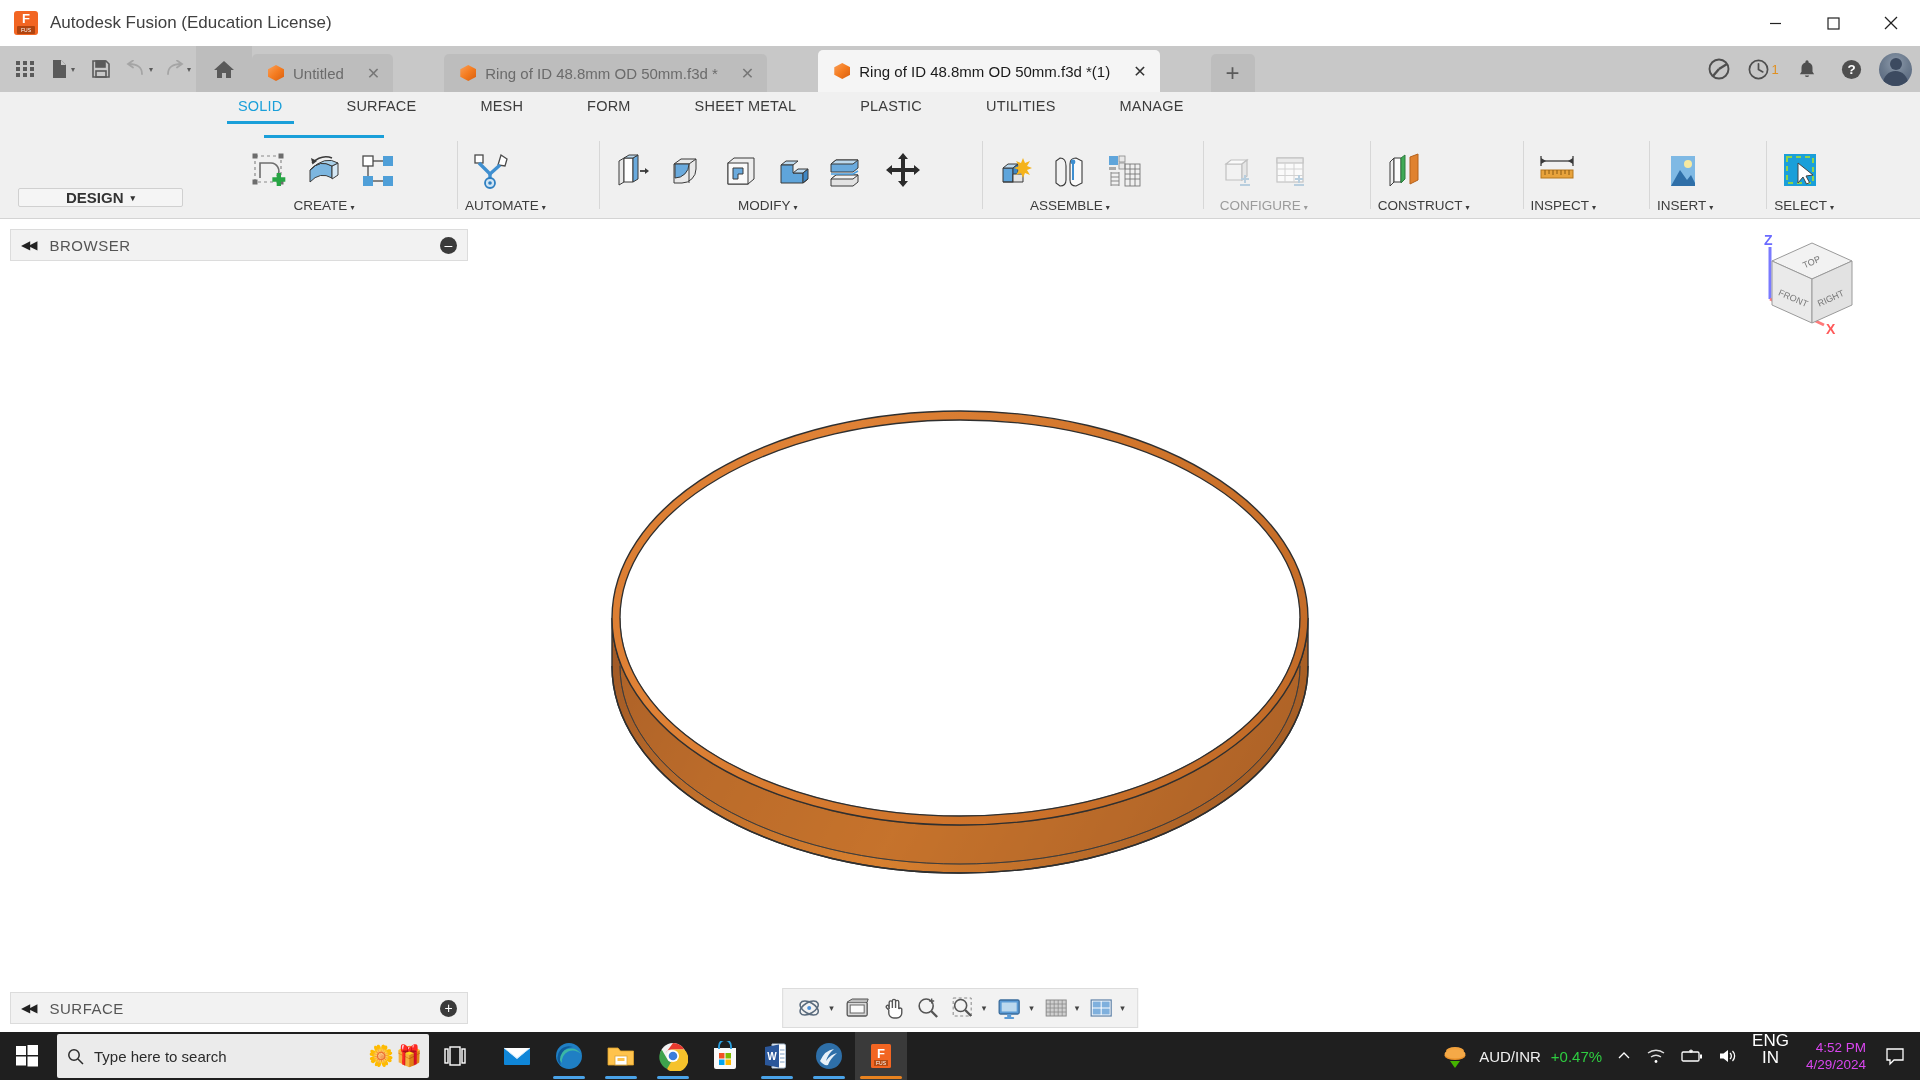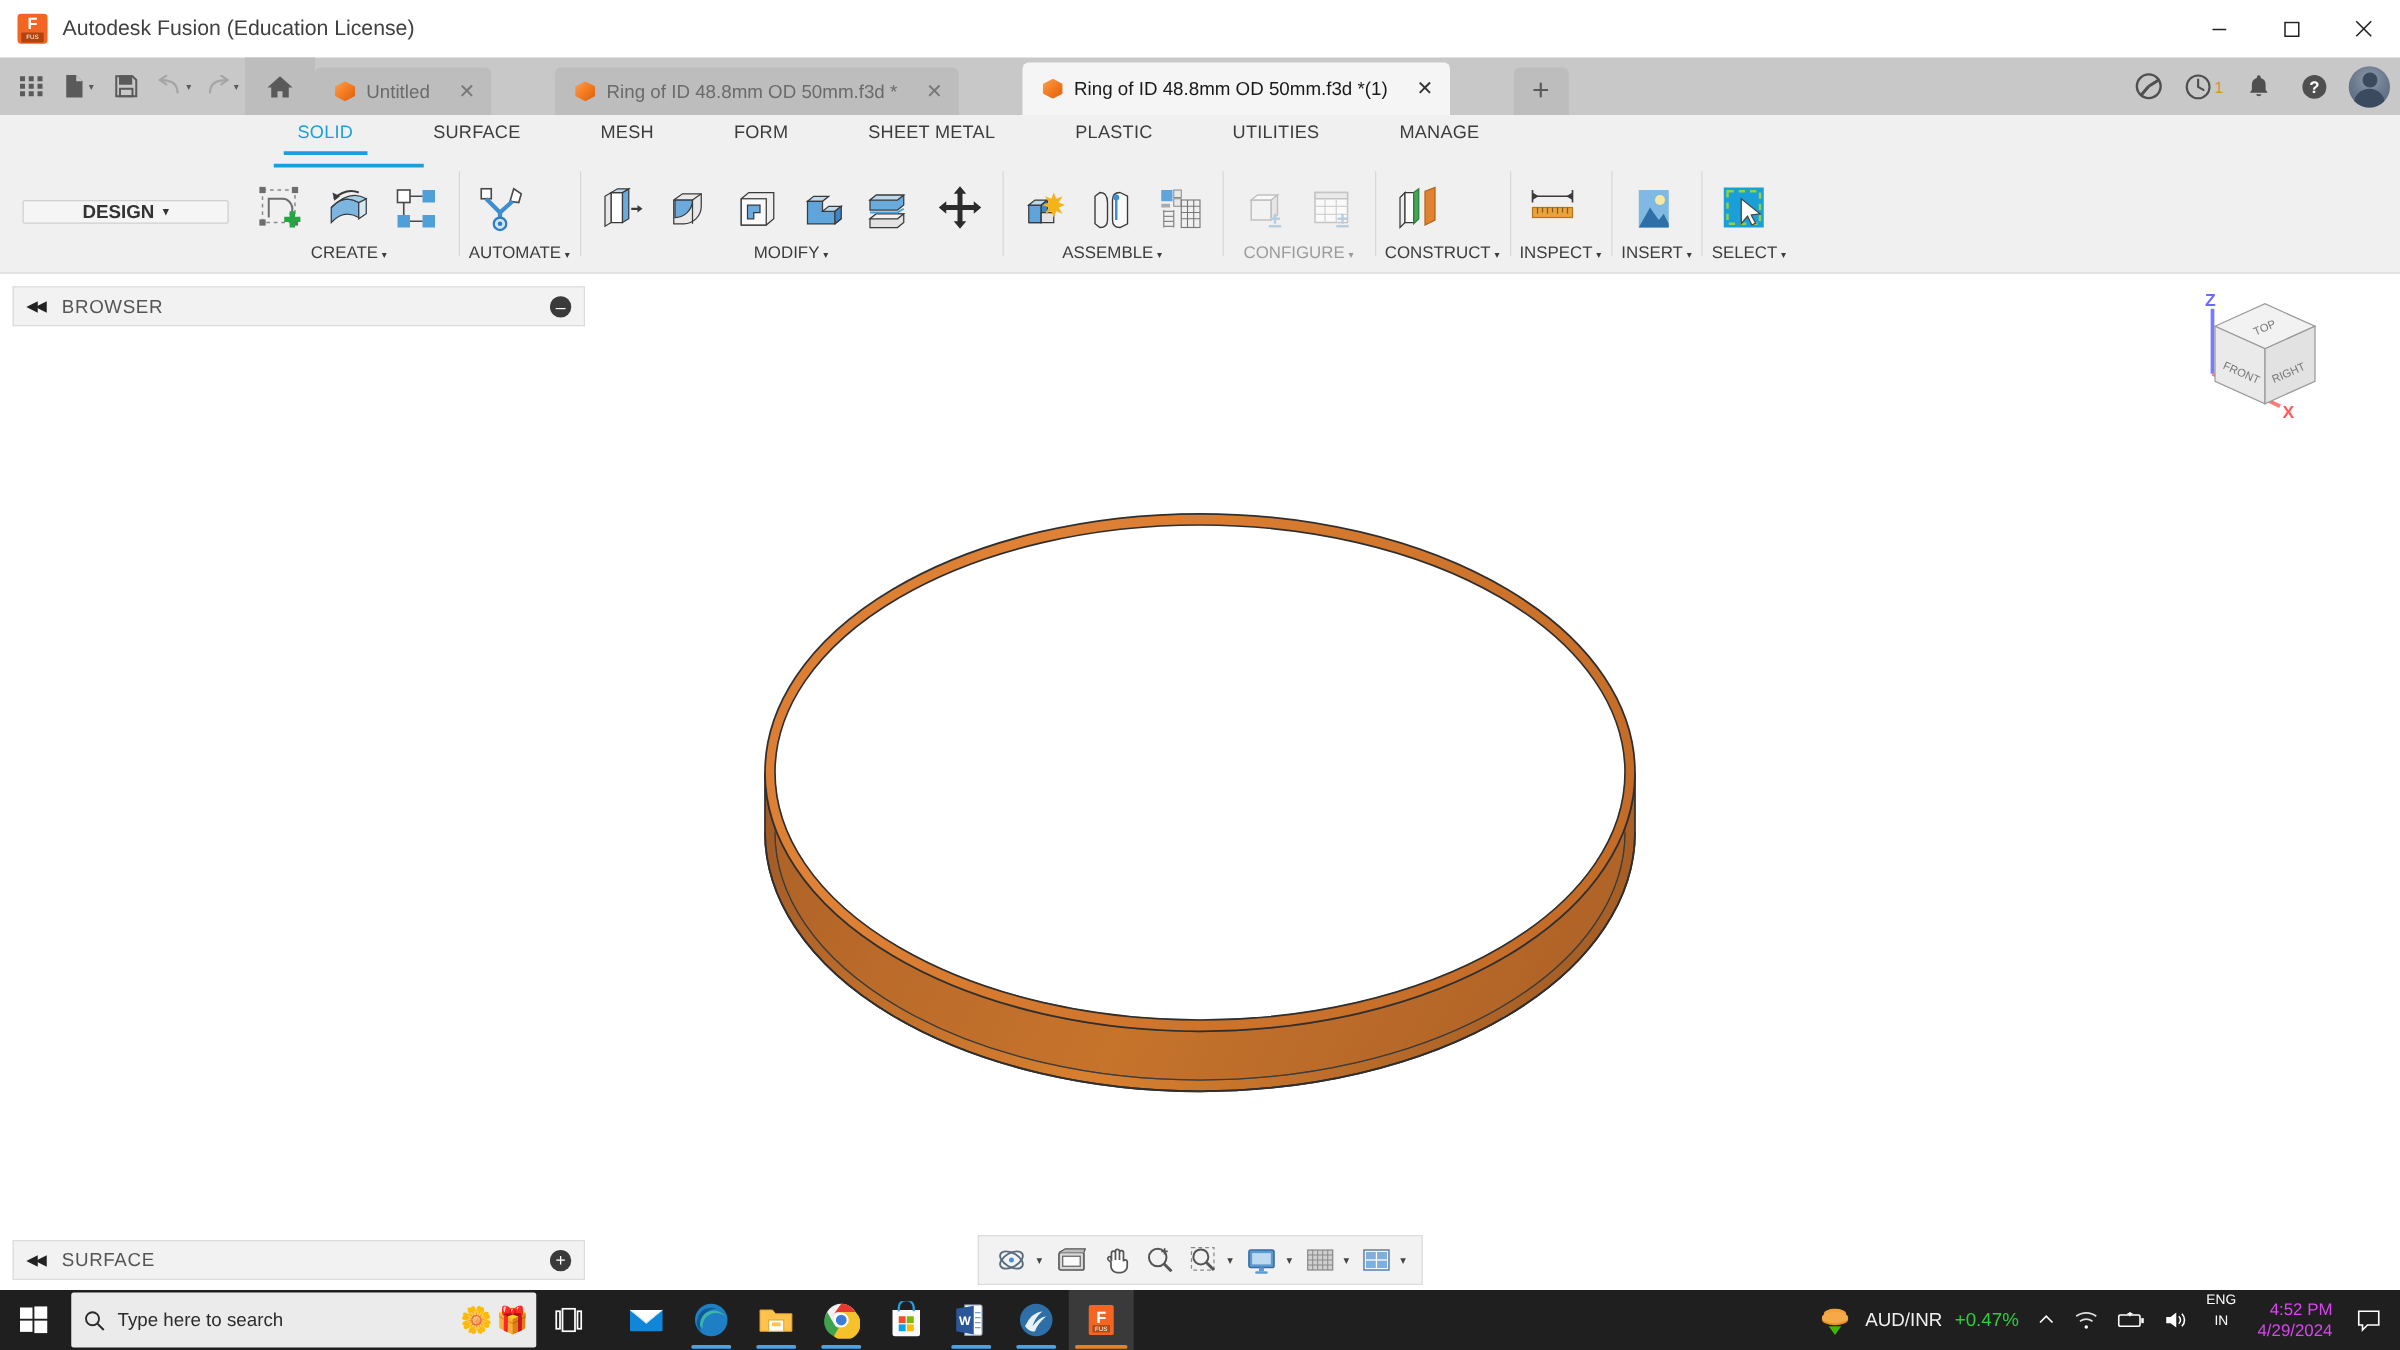--- a/index.html
+++ b/index.html
@@ -118,22 +118,22 @@
     font-size: 14.5px; color: #3c3c3c; letter-spacing: 0.2px;
     padding: 0 23px; height: 32px; line-height: 28px; position: relative;
   }
   .rtab.active { color: #1a9fd9; }
   .rtab.active::after {
     content: ""; position: absolute; left: 12px; right: 12px; bottom: 0;
     height: 3px; background: #1a9fd9;
   }
 
   .ribbon-body {
-    display: flex; align-items: center; height: 95px;
-    background: #f0f0f0; border-bottom: 1px solid #d4d4d4;
+    display: flex; align-items: flex-end; height: 95px;
+    background: #f0f0f0; border-bottom: 1px solid #d4d4d4; gap: 45px;
   }
   .design-box {
     width: 165px; margin: 7px 8px 11px 18px;
     border: 1px solid #d0d0d0; background: #f5f5f5; border-radius: 2px;
     display: flex; align-items: center; justify-content: center;
     font-size: 15px; font-weight: bold; color: #333; flex: none;
   }
   .design-box .caret { font-size: 9px; margin-left: 7px; }
 
   .panel {
@@ -229,21 +229,21 @@
     background: #4aa3e8; border-radius: 2px;
   }
   .tb-app.active .underline { background: #e8821f; left: 5px; right: 5px; }
   .tray {
     margin-left: auto; display: flex; align-items: center; height: 48px;
     color: #fff; gap: 0px; padding-right: 6px;
   }
   .tray-item { display: flex; align-items: center; height: 48px; padding: 0 7px; }
   .stock-label { font-size: 15px; color: #f0f0f0; margin-left: 9px; }
   .stock-pct { font-size: 15px; color: #2ecc40; margin-left: 10px; }
-  .lang { display: flex; flex-direction: column; align-items: center; font-size: 11px; line-height: 17px; color:#fff; }
+  .lang { display: flex; flex-direction: column; align-items: center; font-size: 17px; line-height: 17px; color:#fff; }
   .clock { display: flex; flex-direction: column; align-items: flex-end; font-size: 13.5px; line-height: 17px; color:#d946ef; padding: 0 10px; }
   .notif-btn { width: 38px; height: 48px; display: flex; align-items: center; justify-content: center; }
 </style>
 </head>
 <body>
 
 <div class="titlebar">
   <div class="fusion-logo">
     <div class="f-letter">F</div>
     <div class="fus-tag">FUS</div>

